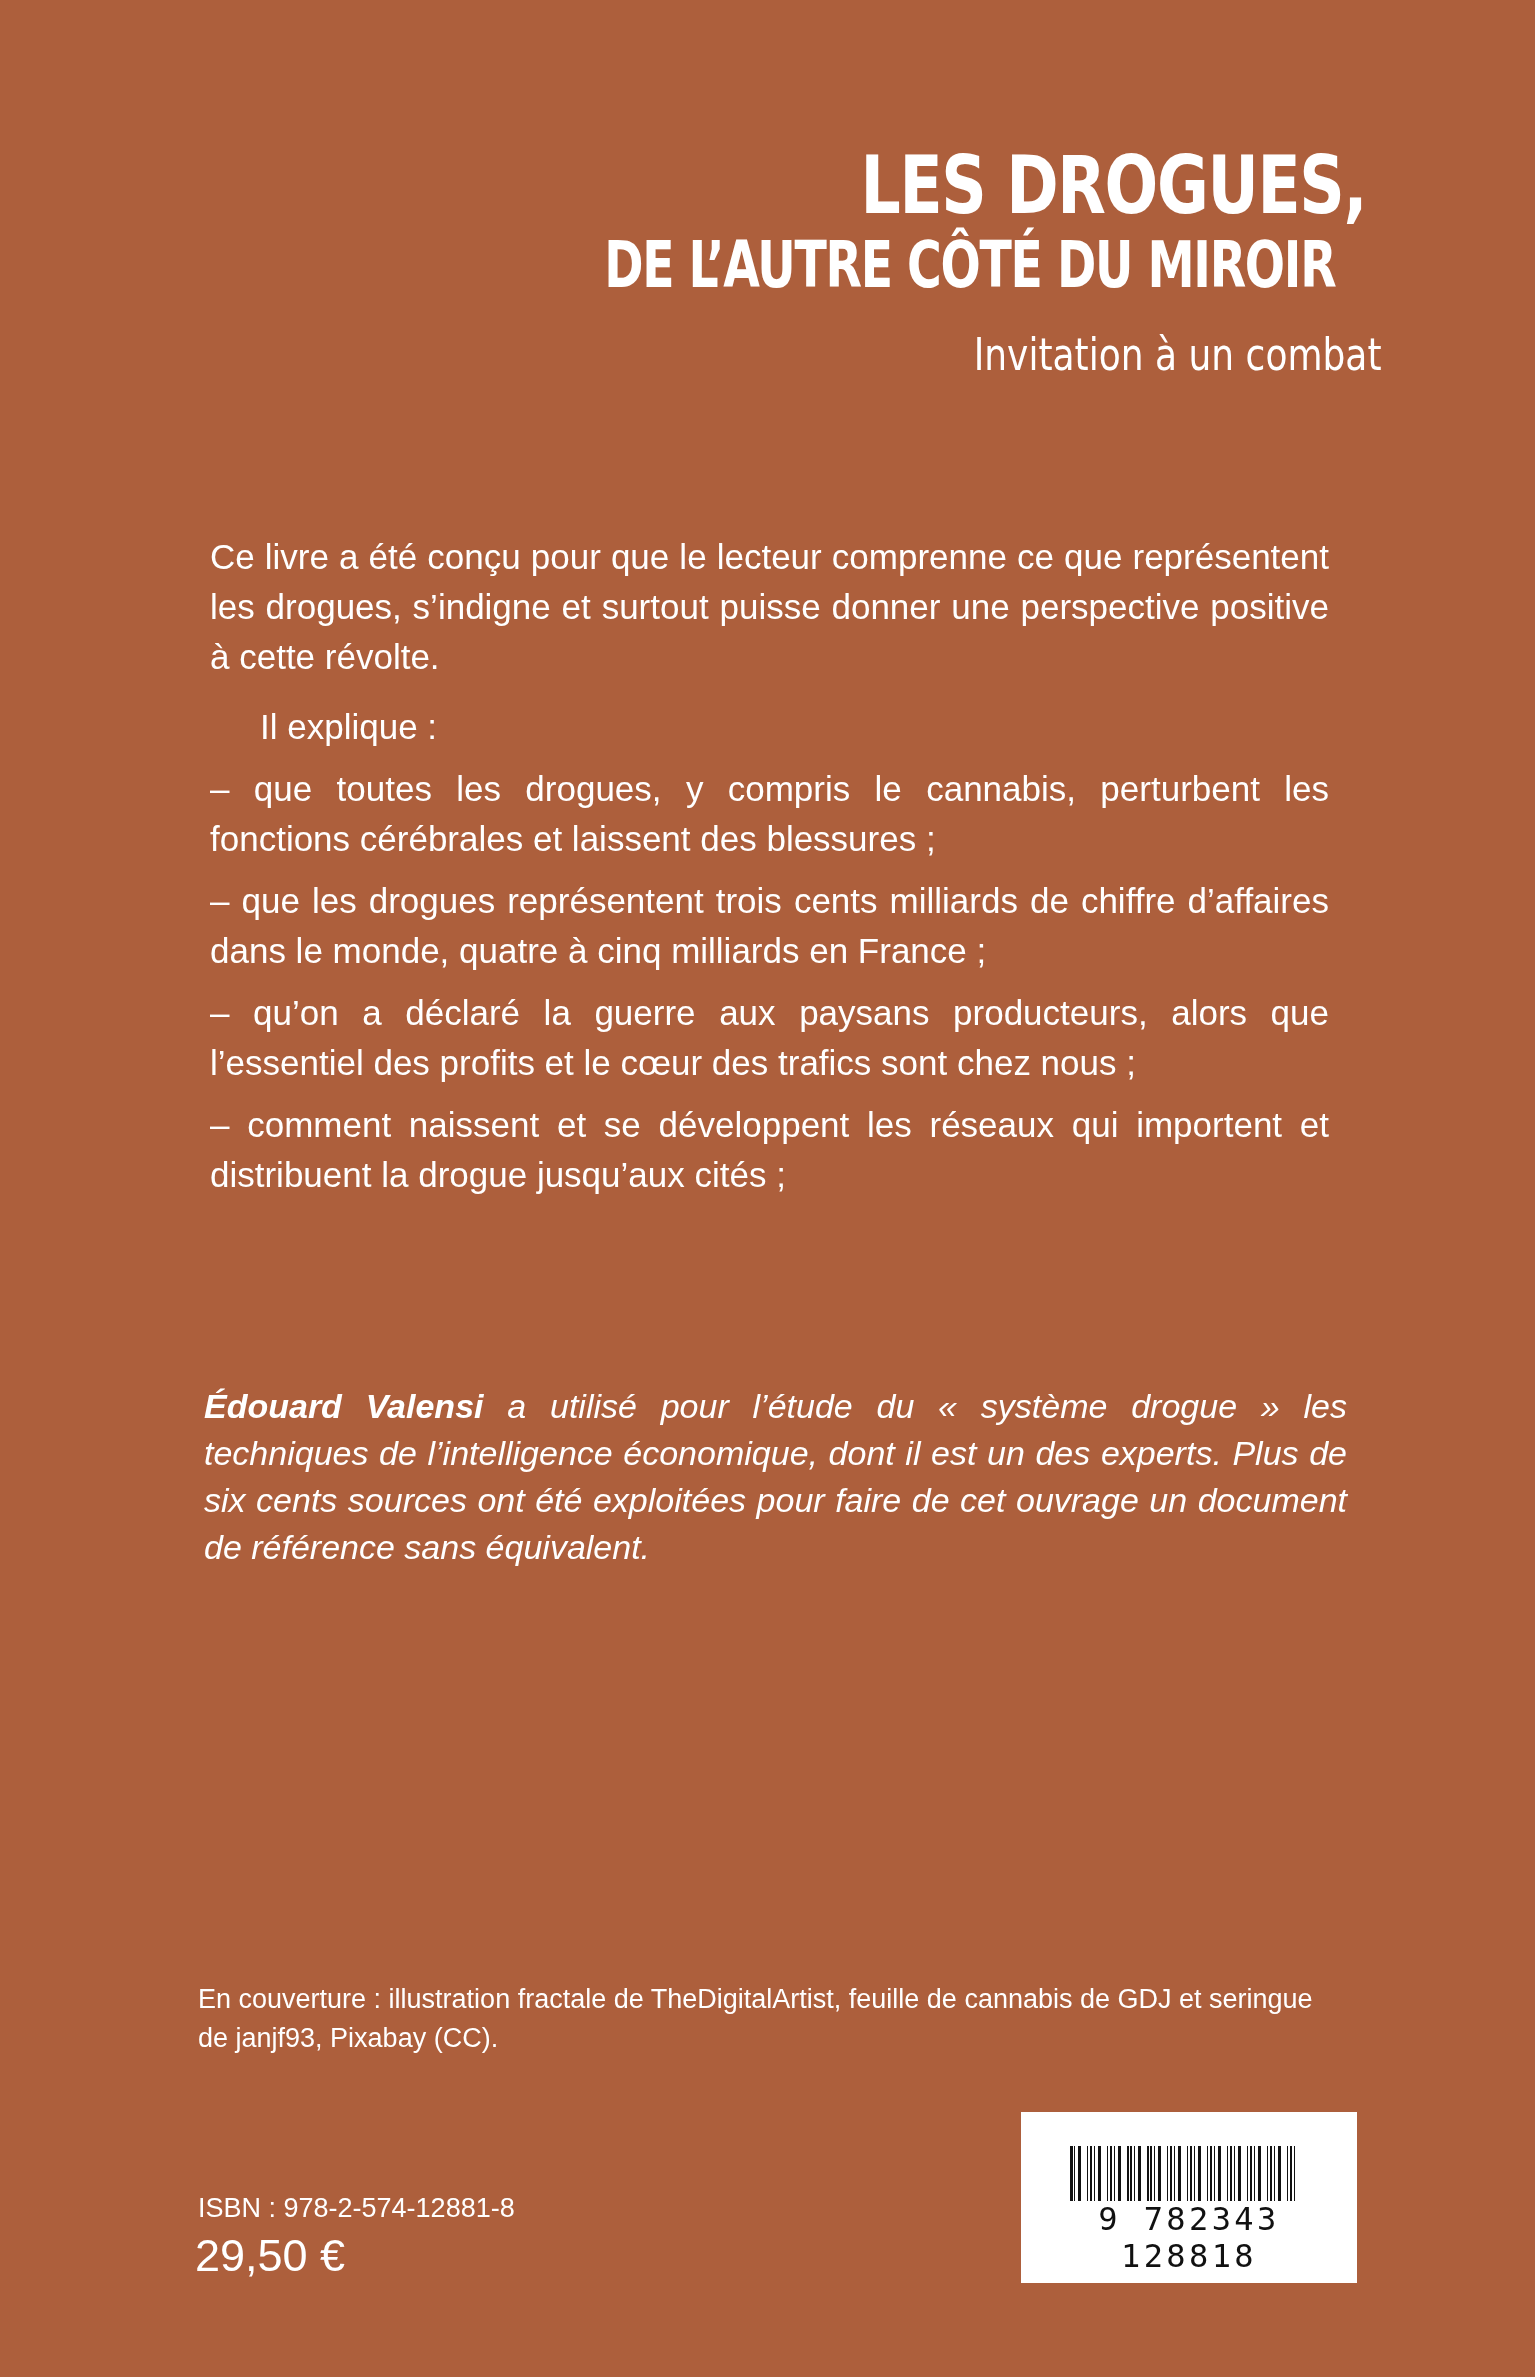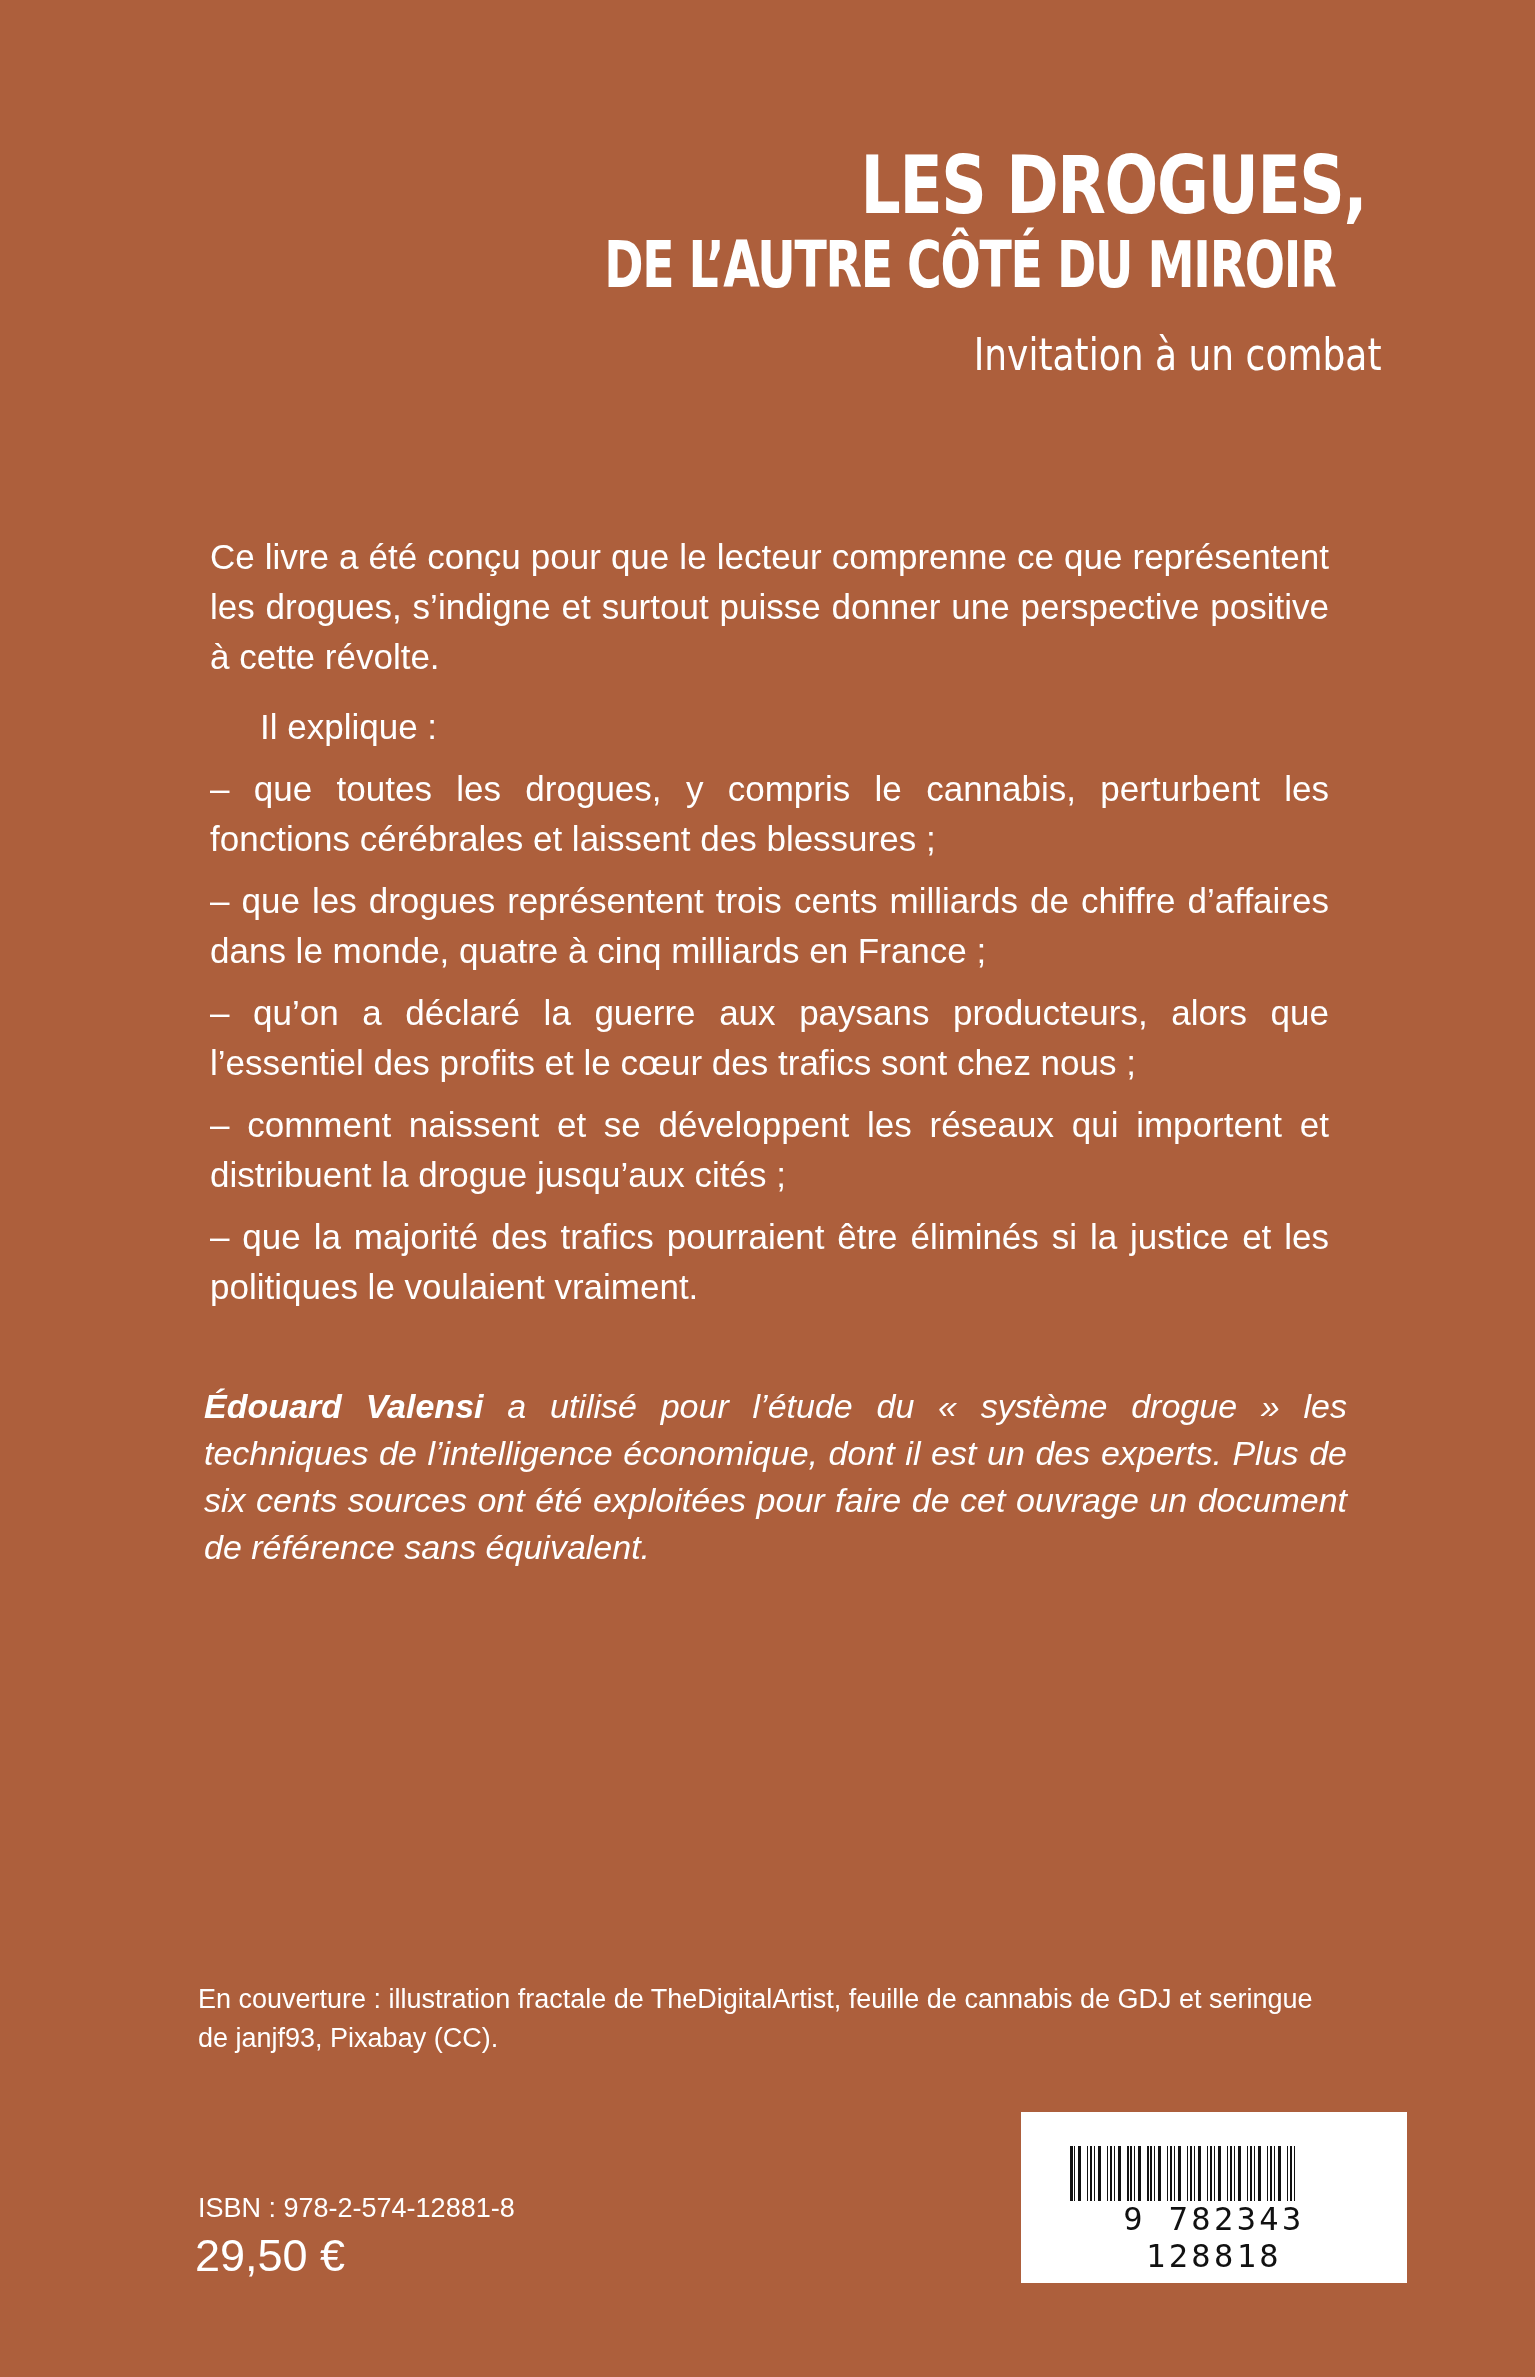--- a/index.html
+++ b/index.html
@@ -54,21 +54,21 @@
     .isbn {
       position: absolute; left: 198px; top: 2191px;
       font-size: 27px; line-height: 34px;
     }
     .price {
       position: absolute; left: 195px; top: 2232px;
       font-size: 45px; line-height: 47px;
     }
     .barcode-box {
       position: absolute; left: 1021px; top: 2112px;
-      width: 386px; height: 171px;
+      width: 336px; height: 171px;
       background: #ffffff;
     }
     .barcode-bars {
       position: absolute; left: 49px; top: 34px; width: 227px; height: 101px;
       background: repeating-linear-gradient(90deg,
         #111 0 2.5px, #fff 2.5px 4.2px, #111 4.2px 5px, #fff 5px 7.6px,
         #111 7.6px 11px, #fff 11px 12.6px, #111 12.6px 13.4px, #fff 13.4px 17px,
         #111 17px 18.5px, #fff 18.5px 20px);
     }
     .barcode-digits {
@@ -87,21 +87,20 @@
   <div class="tagline">Invitation à un combat</div>
 </div>
 
 <div class="body-block">
   <p class="intro">Ce livre a été conçu pour que le lecteur comprenne ce que représentent les drogues, s’indigne et surtout puisse donner une perspective positive à cette révolte.</p>
   <p class="explique">Il explique :</p>
   <p class="bullet">– que toutes les drogues, y compris le cannabis, perturbent les fonctions cérébrales et laissent des blessures ;</p>
   <p class="bullet">– que les drogues représentent trois cents milliards de chiffre d’affaires dans le monde, quatre à cinq milliards en France ;</p>
   <p class="bullet">– qu’on a déclaré la guerre aux paysans producteurs, alors que l’essentiel des profits et le cœur des trafics sont chez nous ;</p>
   <p class="bullet">– comment naissent et se développent les réseaux qui importent et distribuent la drogue jusqu’aux cités ;</p>
-  <p class="bullet">– que la majorité des trafics pourraient être éliminés si la justice et les politiques le voulaient vraiment.</p>
 </div>
 
 <div class="author-block">
   <span class="author-name">Édouard Valensi</span><span> a utilisé pour l’étude du « système drogue » les techniques de l’intelligence économique, dont il est un des experts. Plus de six cents sources ont été exploitées pour faire de cet ouvrage un document de référence sans équivalent.</span>
 </div>
 
 <div class="credits">En couverture : illustration fractale de TheDigitalArtist, feuille de cannabis de GDJ et seringue de janjf93, Pixabay (CC).</div>
 
 <div class="isbn">ISBN : 978-2-574-12881-8</div>
 <div class="price">29,50 €</div>

